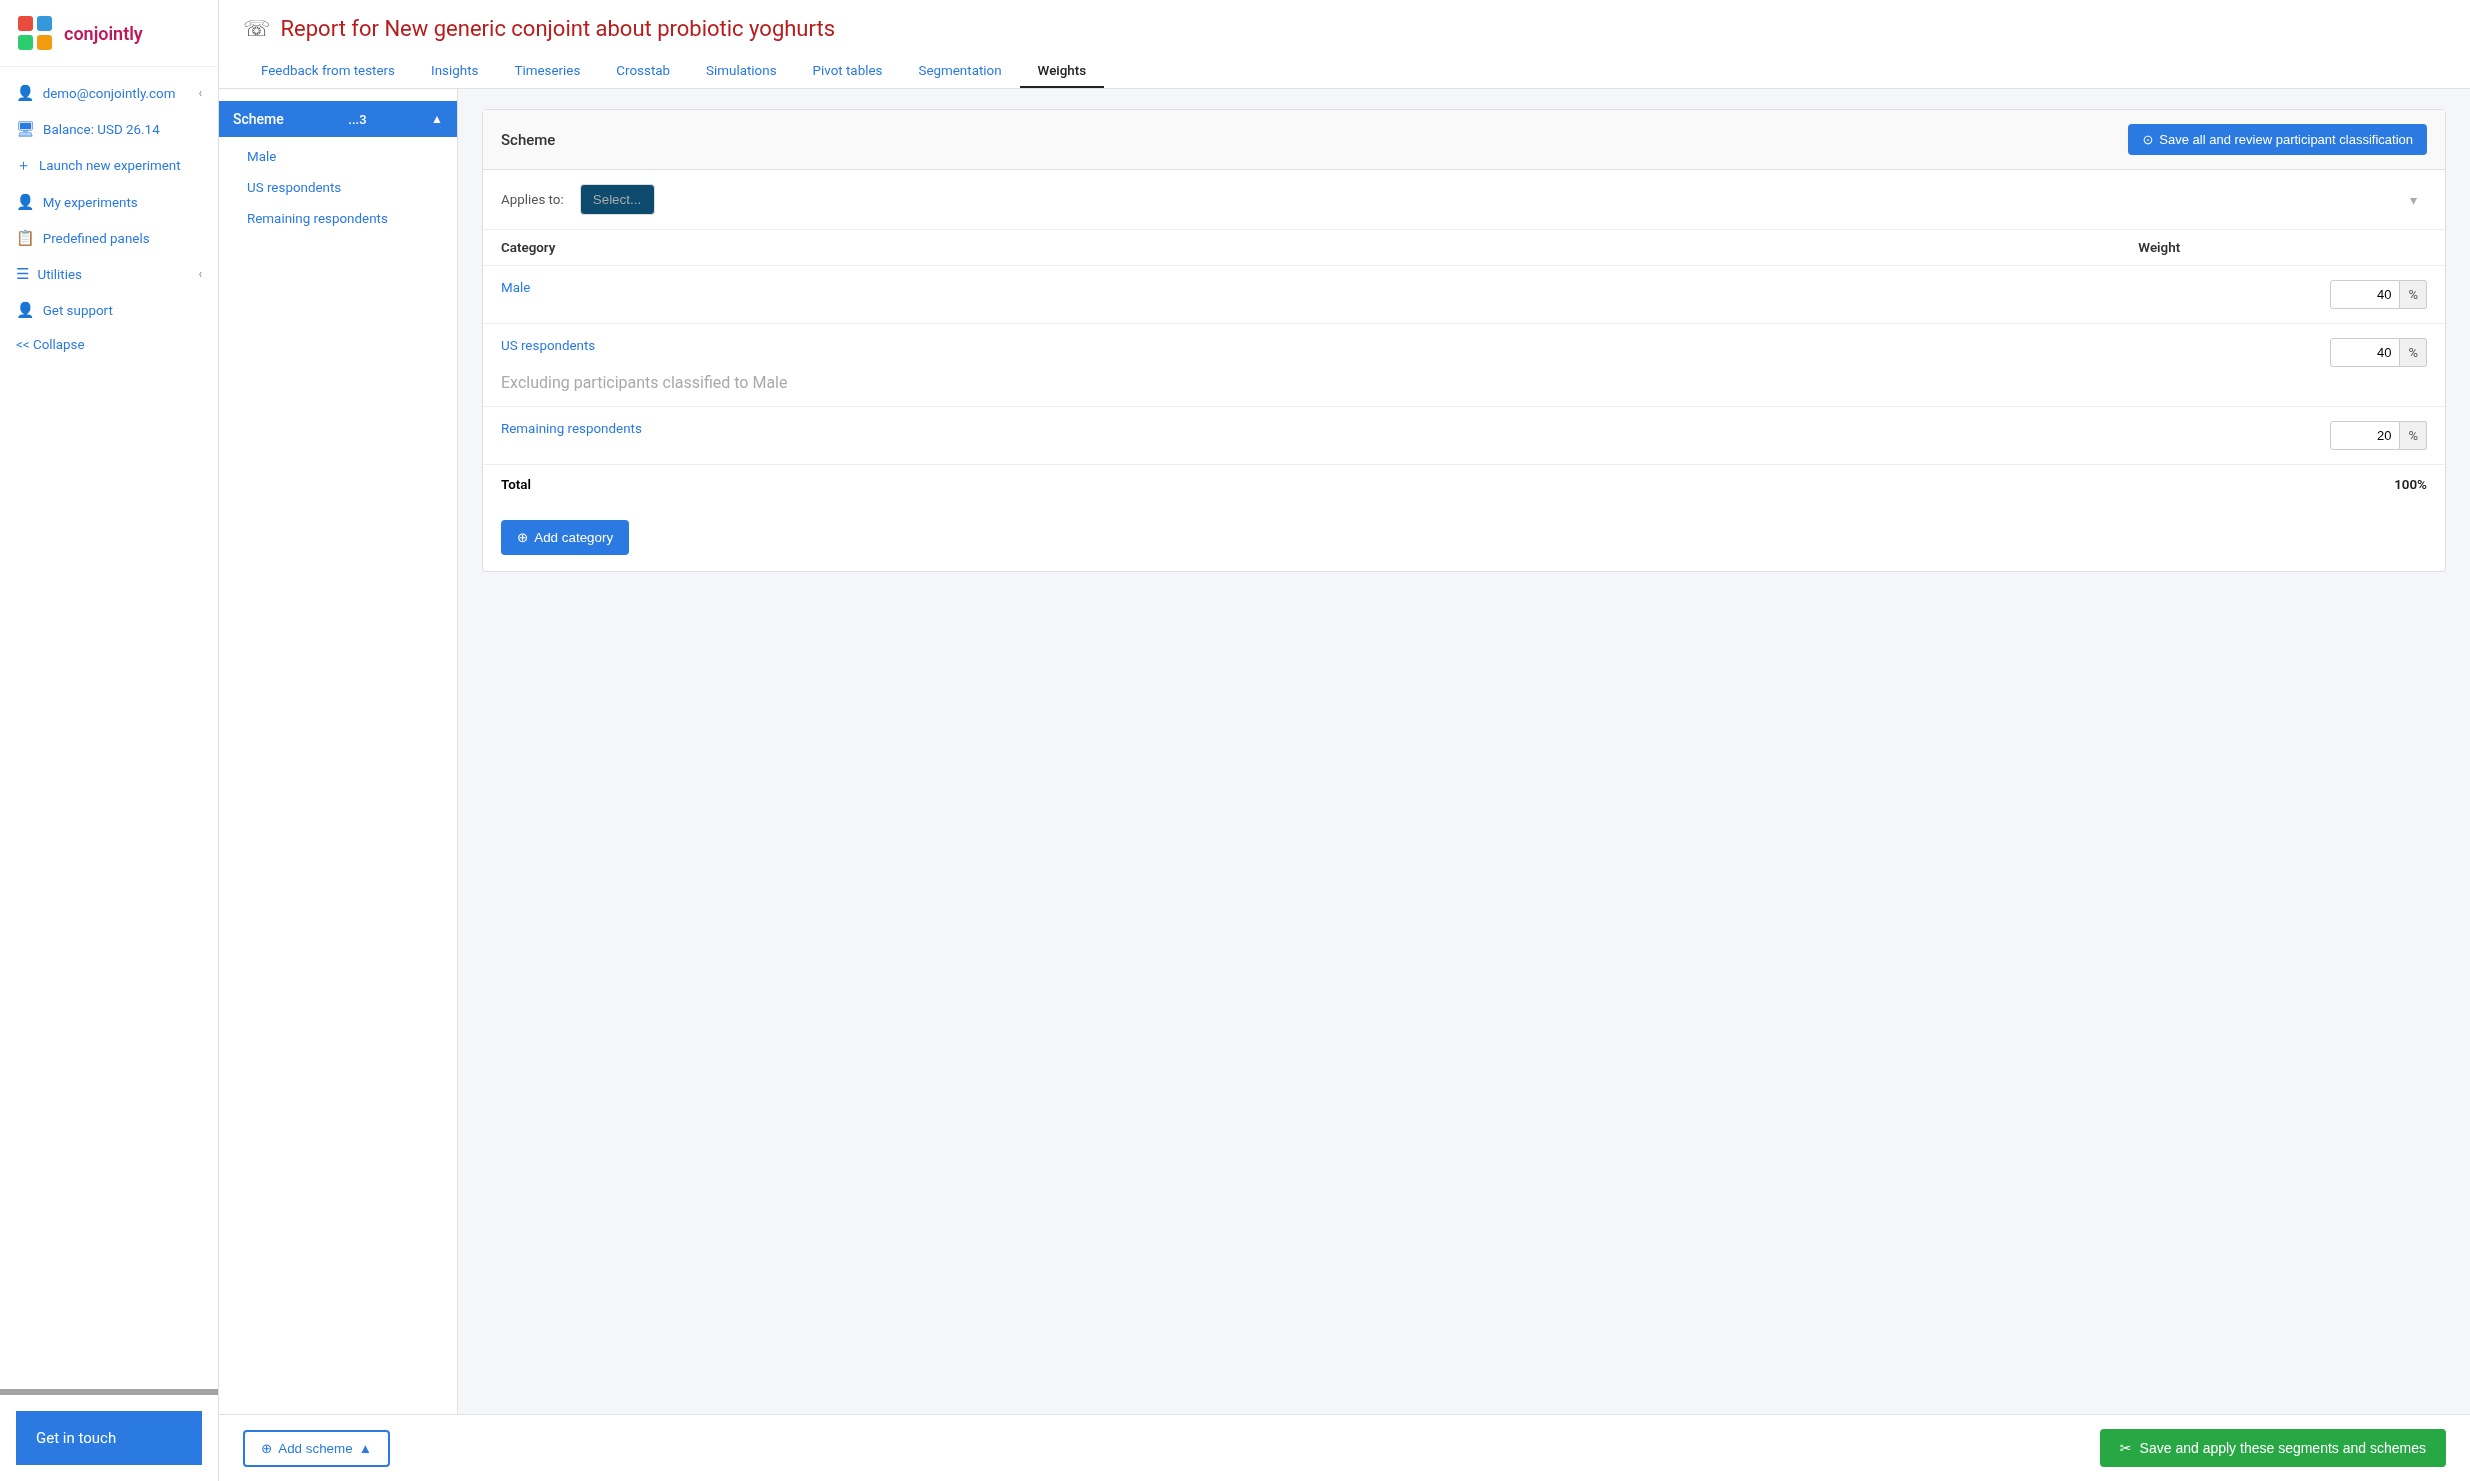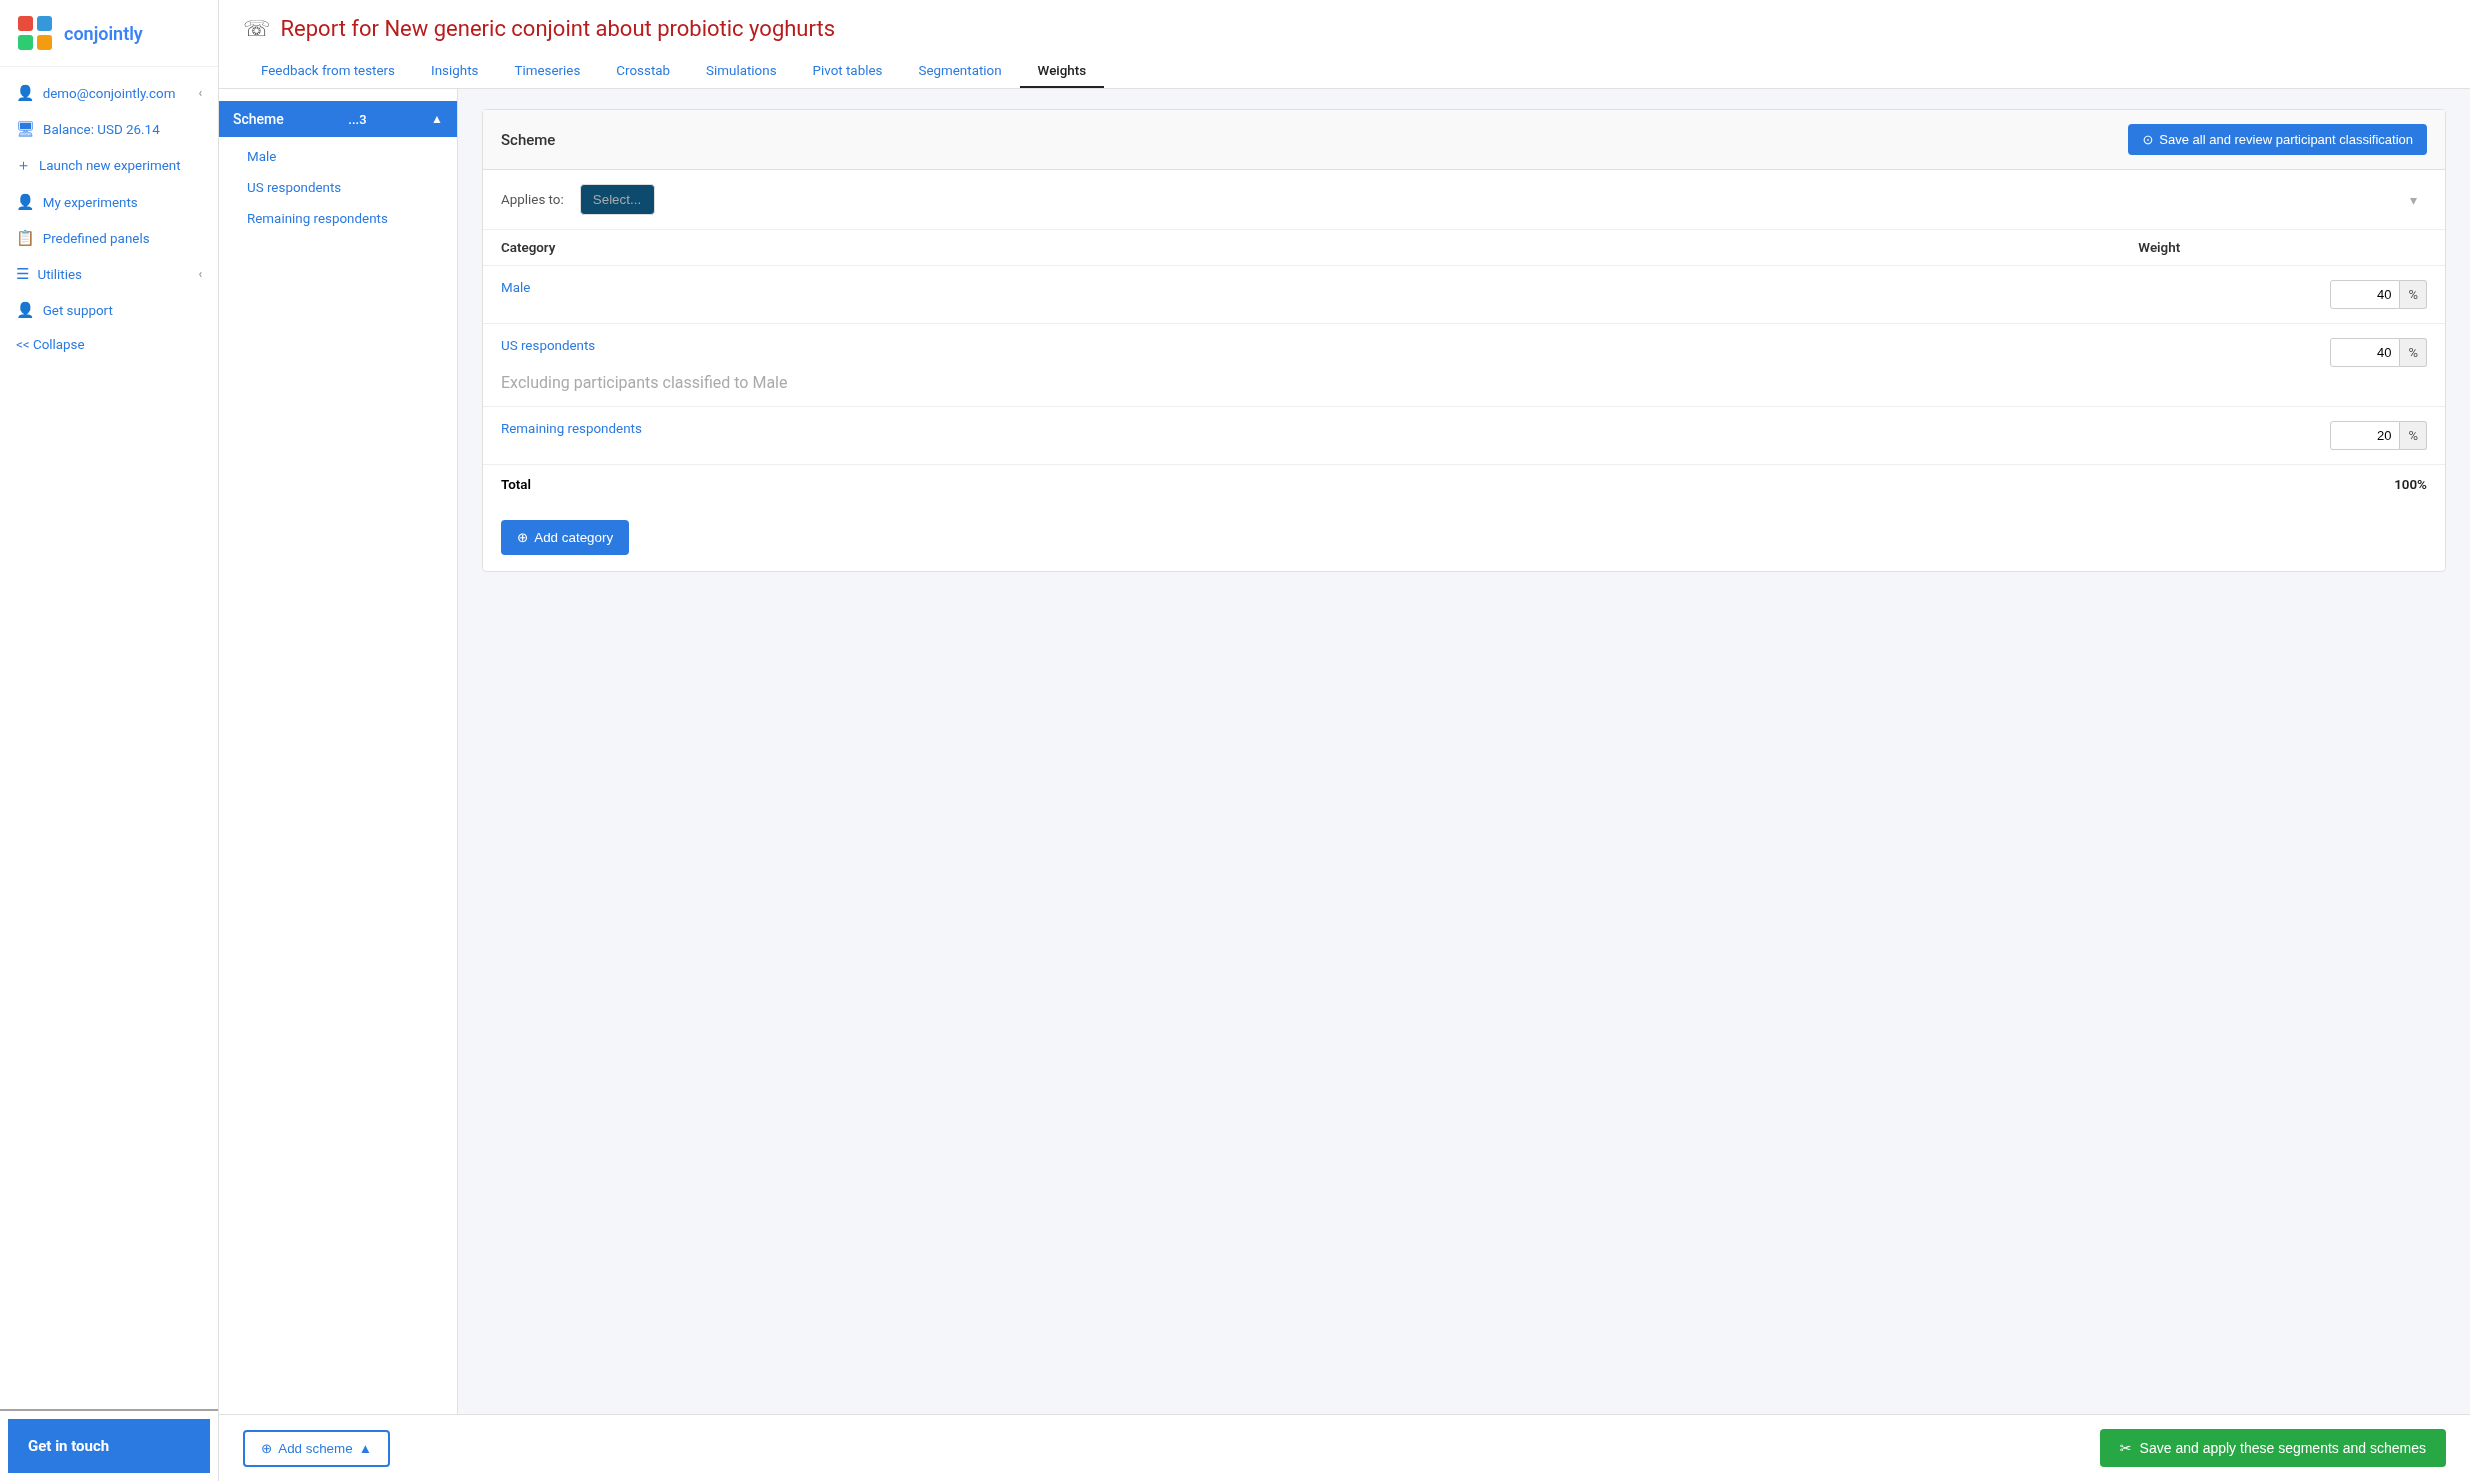--- a/index.html
+++ b/index.html
@@ -22,37 +22,36 @@
       border-bottom: 1px solid #f0f0f0;
     }
     .logo-icon {
       width: 38px;
       height: 38px;
       margin-right: 10px;
       display: flex;
       align-items: center;
       justify-content: center;
     }
-    .logo-text { font-size: 18px; font-weight: 600; color: #3b82f6; }
+    .logo-text { font-size: 18px; font-weight: 600; color: #be185d; }
     .sidebar-nav { flex: 1; padding: 8px 0; }
     .sidebar-item {
       display: flex;
       align-items: center;
       padding: 9px 16px;
       color: #2a7ae2;
       cursor: pointer;
       font-size: 13.4px;
       gap: 8px;
     }
     .sidebar-item .icon { color: #2a7ae2; font-size: 15px; }
     .sidebar-item .chevron { margin-left: auto; font-size: 12px; color: #888; }
     .sidebar-footer {
-      padding: 8px;
-      border-top: 2px solid #a3a3a3;
-      font-weight: bold;
+      padding: 16px;
+      border-top: 6px solid #a3a3a3;
     }
     .get-in-touch {
       background: #2a7ae2;
       color: #fff;
       padding: 18px 20px;
       font-size: 15px;
       cursor: pointer;
       display: flex;
       align-items: center;
       gap: 8px;

